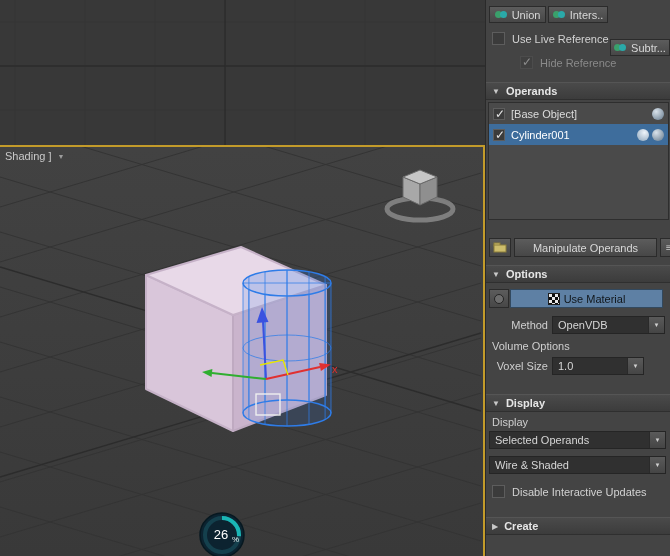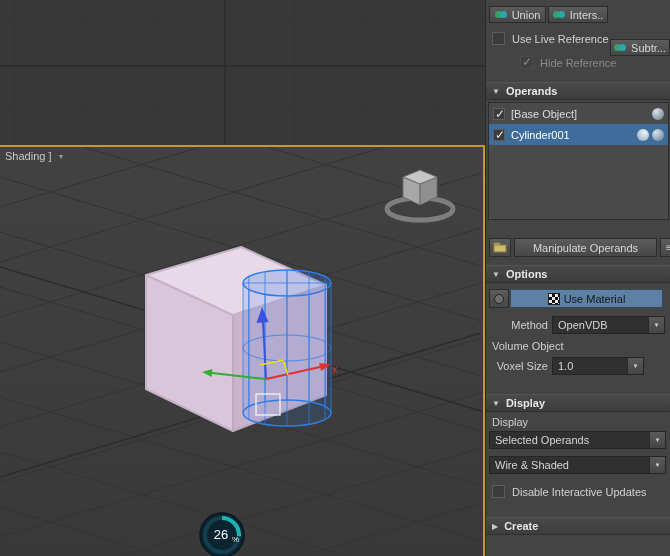--- a/index.html
+++ b/index.html
@@ -273,21 +273,21 @@
       <span class="checker"></span>
       <span>Use Material</span>
     </div>
 
     <span class="plabel" style="left:0;top:319px;width:62px;text-align:right;">Method</span>
     <div class="dd" style="left:66px;top:316px;width:113px;">
       <span>OpenVDB</span>
       <span class="ddarrow">▼</span>
     </div>
 
-    <span class="plabel" style="left:6px;top:340px;">Volume Object</span>
+    <span class="plabel" style="left:6px;top:340px;">Volume Options</span>
 
     <span class="plabel" style="left:0;top:360px;width:62px;text-align:right;">Voxel Size</span>
     <div class="dd" style="left:66px;top:357px;width:92px;">
       <span>1.0</span>
       <span class="ddarrow">▼</span>
     </div>
 
     <div class="rollout" style="top:394px;">
       <span class="rarr">▼</span>
       <span>Display</span>

